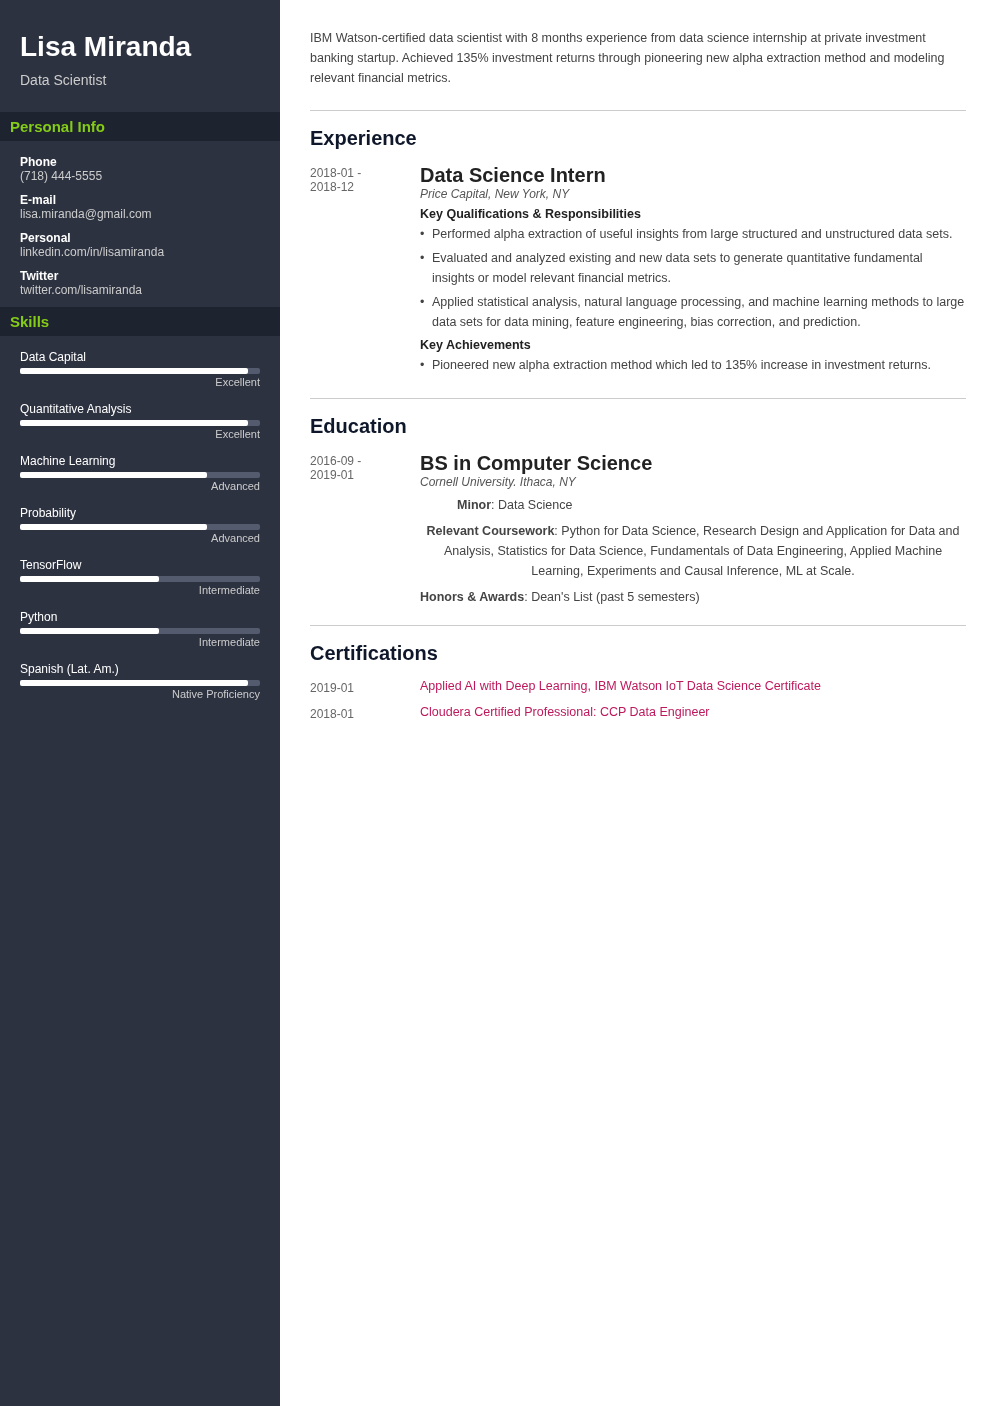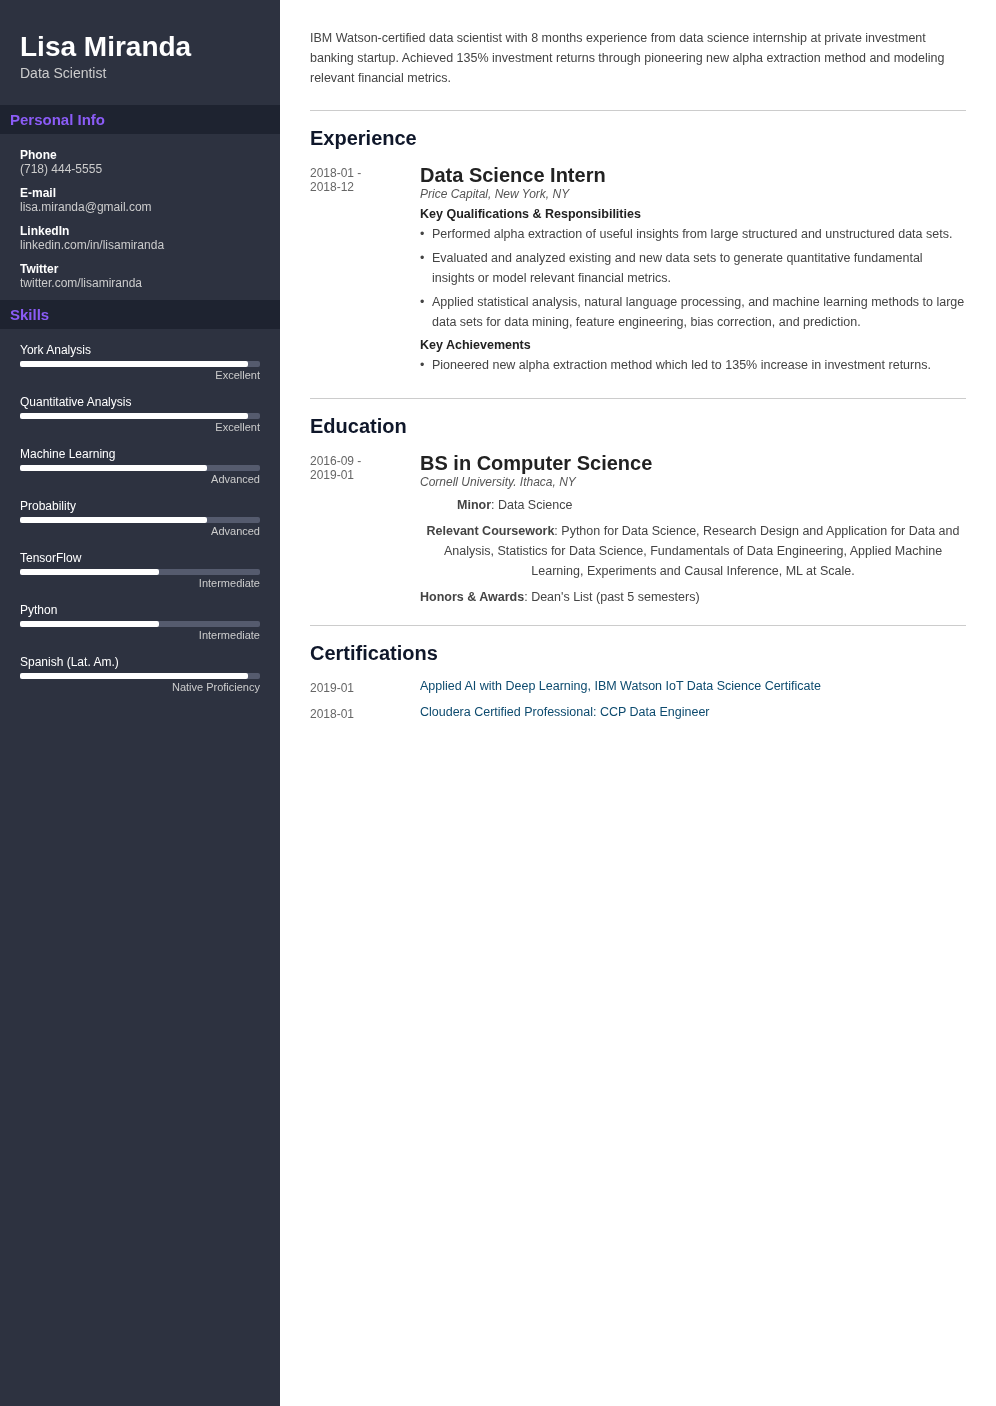--- a/index.html
+++ b/index.html
@@ -23,31 +23,31 @@
       min-width: 280px;
       background: #2d3240;
       color: #fff;
       padding: 30px 20px;
     }
     .sidebar-name {
       font-size: 28px;
       font-weight: bold;
       color: #fff;
       line-height: 1.2;
-      margin-bottom: 1px;
+      margin-bottom: 8px;
     }
     .sidebar-title {
       font-size: 14px;
       color: #ccc;
       margin-bottom: 24px;
     }
     .sidebar-section-title {
       font-size: 15px;
       font-weight: bold;
-      color: #8b5cf6;
+      color: #84cc16;
       background: #1e2330;
       padding: 6px 10px;
       margin: 0 -20px 14px -20px;
     }
     .personal-info-item {
       margin-bottom: 10px;
     }
     .personal-info-label {
       font-weight: bold;
       font-size: 12px;
@@ -193,21 +193,21 @@
     .cert-date {
       width: 110px;
       min-width: 110px;
       font-size: 12px;
       color: #666;
       padding-top: 2px;
     }
     .cert-text {
       flex: 1;
       font-size: 12.5px;
-      color: #0c4a6e;
+      color: #be185d;
     }
   </style>
 </head>
 <body>
 
 <div class="resume">
 
   <div class="sidebar">
     <div class="sidebar-name">Lisa Miranda</div>
     <div class="sidebar-title">Data Scientist</div>
@@ -219,34 +219,34 @@
         <div class="personal-info-label">Phone</div>
         <div class="personal-info-value">(718) 444-5555</div>
       </div>
 
       <div class="personal-info-item">
         <div class="personal-info-label">E-mail</div>
         <div class="personal-info-value">lisa.miranda@gmail.com</div>
       </div>
 
       <div class="personal-info-item">
-        <div class="personal-info-label">LinkedIn</div>
+        <div class="personal-info-label">Personal</div>
         <div class="personal-info-value">linkedin.com/in/lisamiranda</div>
       </div>
 
       <div class="personal-info-item">
         <div class="personal-info-label">Twitter</div>
         <div class="personal-info-value">twitter.com/lisamiranda</div>
       </div>
     </div>
 
     <div class="sidebar-section-title">Skills</div>
     <div id="skills-container">
         <div class="skill-item">
-      <div class="skill-name">York Analysis</div>
+      <div class="skill-name">Data Capital</div>
       <div class="skill-bar-bg">
         <div class="skill-bar-fill" style="width:95%"></div>
       </div>
       <div class="skill-level">Excellent</div>
     </div>
         <div class="skill-item">
       <div class="skill-name">Quantitative Analysis</div>
       <div class="skill-bar-bg">
         <div class="skill-bar-fill" style="width:95%"></div>
       </div>

